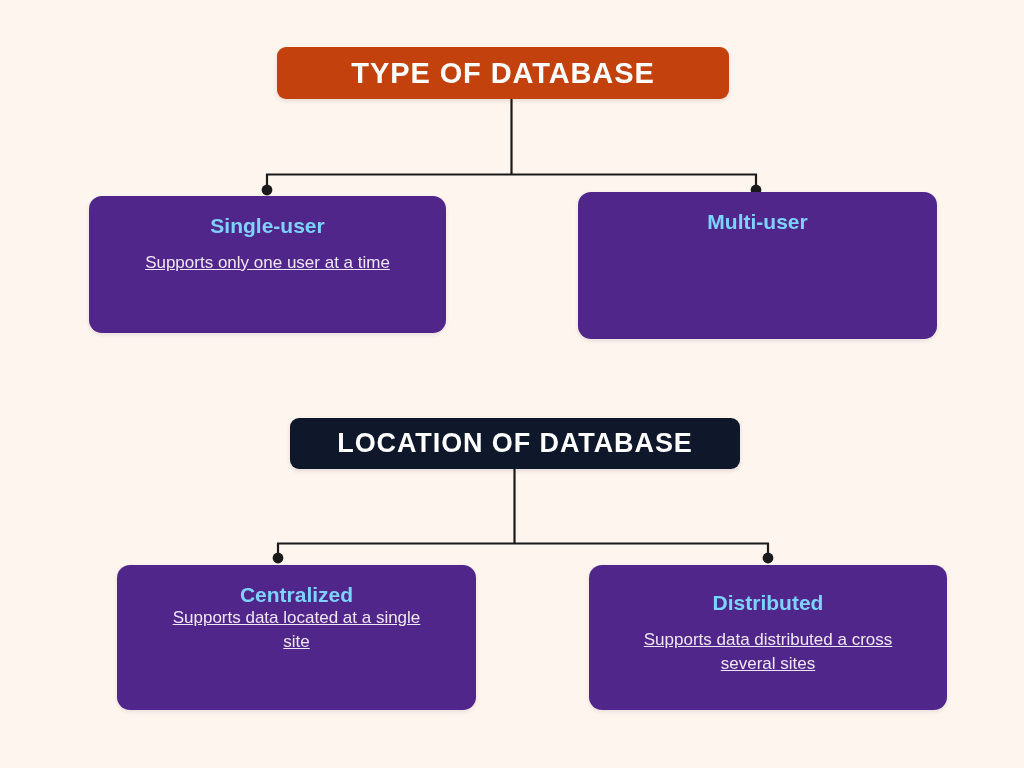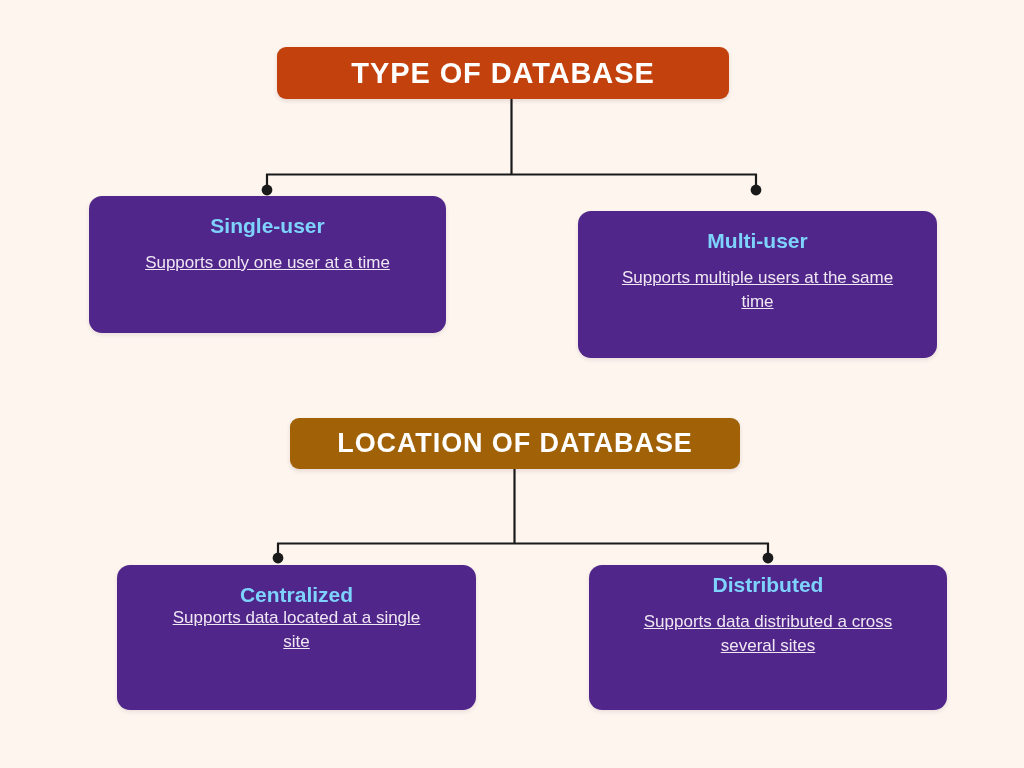--- a/index.html
+++ b/index.html
@@ -53,21 +53,21 @@
     height: 52px;
     background: #c2410c;
   }
   #banner-type .banner-text { font-size: 29px; }
 
   #banner-location {
     left: 290px;
     top: 418px;
     width: 450px;
     height: 51px;
-    background: #a16207;
+    background: #0f172a;
   }
   #banner-location .banner-text { font-size: 27px; }
 
   
   .node {
     position: absolute;
     border-radius: 13px;
     background: #51268B;
     box-sizing: border-box;
     padding: 0 14px;
@@ -96,21 +96,21 @@
     left: 89px;
     top: 196px;
     width: 357px;
     height: 137px;
   }
   #node-single-user .node-title { margin-top: 18px; }
   #node-single-user .node-desc { margin-top: 14px; max-width: 300px; }
 
   #node-multi-user {
     left: 578px;
-    top: 211px;
+    top: 192px;
     width: 359px;
     height: 147px;
   }
   #node-multi-user .node-title { margin-top: 18px; }
   #node-multi-user .node-desc { margin-top: 14px; max-width: 290px; }
 
   #node-centralized {
     left: 117px;
     top: 565px;
     width: 359px;
@@ -118,21 +118,21 @@
   }
   #node-centralized .node-title { margin-top: 18px; }
   #node-centralized .node-desc { max-width: 275px; }
 
   #node-distributed {
     left: 589px;
     top: 565px;
     width: 358px;
     height: 145px;
   }
-  #node-distributed .node-title { margin-top: 8px; }
+  #node-distributed .node-title { margin-top: 26px; }
   #node-distributed .node-desc { margin-top: 14px; max-width: 280px; }
 </style>
 </head>
 <body>
 
 <div class="canvas">
 
   <svg class="connectors" viewBox="0 0 1024 768" width="1024" height="768" xmlns="http://www.w3.org/2000/svg">
 
     <g>
@@ -158,21 +158,20 @@
     <span class="banner-text">TYPE OF DATABASE</span>
   </div>
 
   <div class="node" id="node-single-user">
     <div class="node-title">Single-user</div>
     <div class="node-desc">Supports only one user at a time</div>
   </div>
 
   <div class="node" id="node-multi-user">
     <div class="node-title">Multi-user</div>
-    <div class="node-desc">Supports multiple users at the same time</div>
   </div>
 
   <div class="banner" id="banner-location">
     <span class="banner-text">LOCATION OF DATABASE</span>
   </div>
 
   <div class="node" id="node-centralized">
     <div class="node-title">Centralized</div>
     <div class="node-desc">Supports data located at a single site</div>
   </div>

